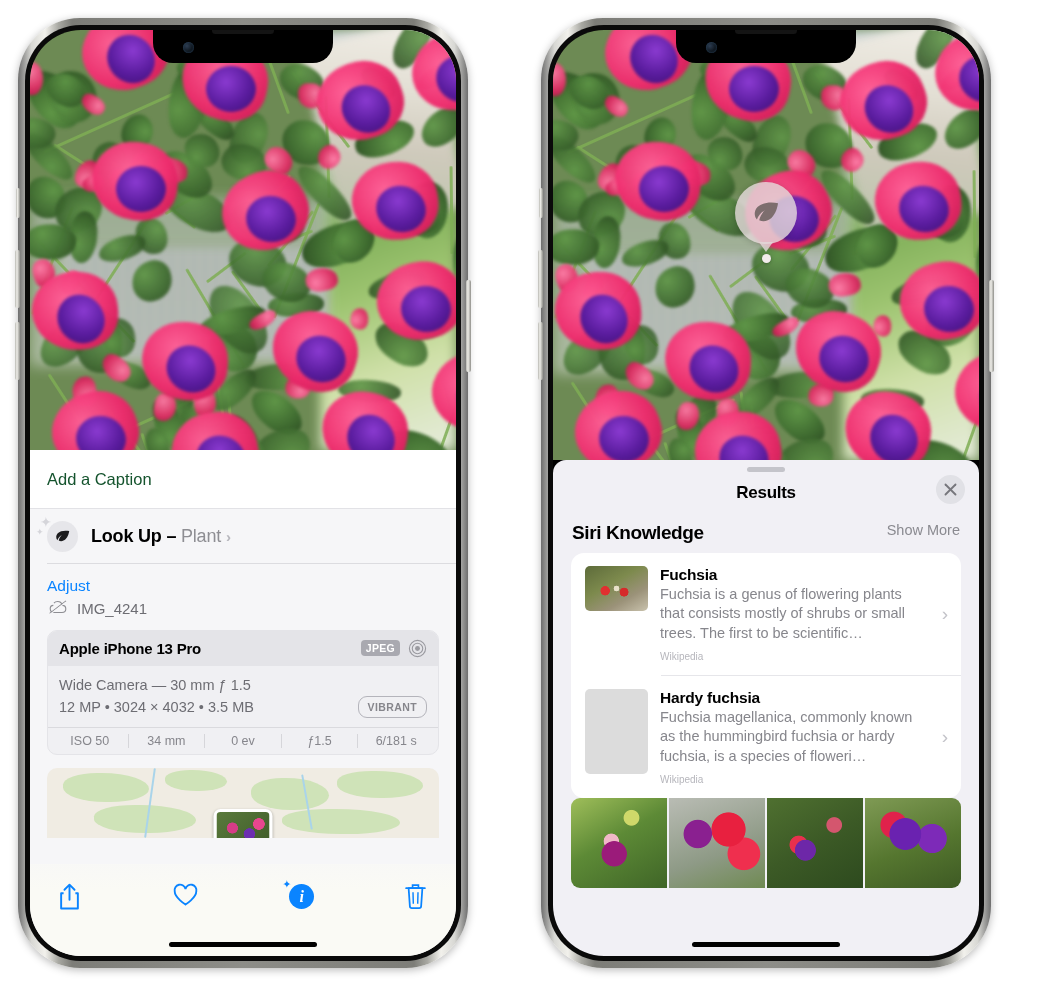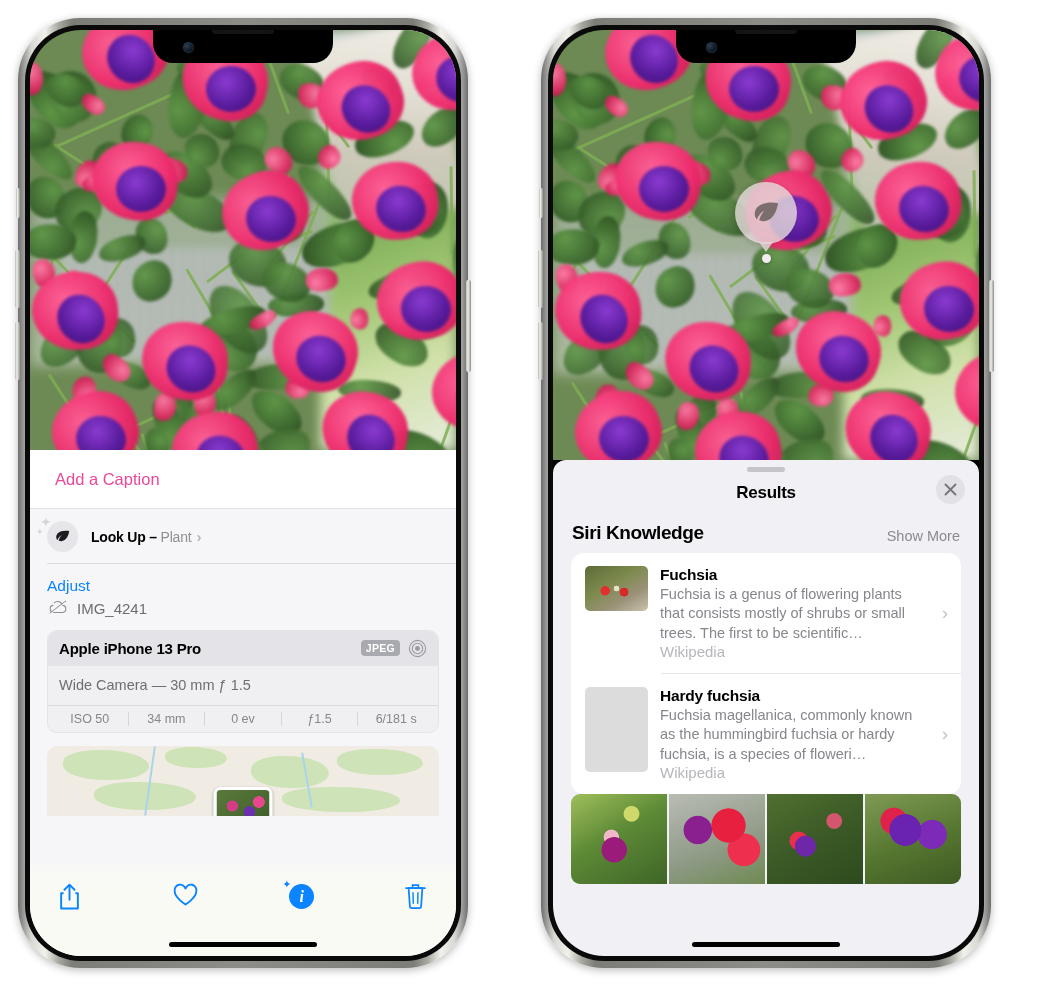--- a/index.html
+++ b/index.html
@@ -55,30 +55,30 @@
   .fl-purp{background:radial-gradient(circle at 40% 35%,#8a3ad0 0%,#5a1c9e 55%,#3b0f72 100%);
       border-radius:50%;}
   .bud{background:radial-gradient(circle at 40% 30%,#ff7aa5 0%,#e23369 60%,#b51347 100%);
       border-radius:50% 50% 60% 40%;}
   .stem{position:absolute;background:#7fae55;opacity:.85;border-radius:2px;filter:blur(.6px);}
 
   
   .sheet{position:absolute;left:0;right:0;bottom:0;background:#f6f6f8;}
   .caption-row{height:58px;background:#ffffff;display:flex;align-items:center;
        padding:0 17px;border-bottom:.5px solid #e2e2e6;}
-  .caption-ph{font-size:16.5px;color:#ec4899;margin-left:8px;}
+  .caption-ph{font-size:16.5px;color:#14532d;}
 
   .lookup-row{display:flex;align-items:center;padding:12px 17px 11px 17px;}
   .leaf-badge{position:relative;width:31px;height:31px;border-radius:50%;background:#e6e6ea;
        display:flex;align-items:center;justify-content:center;flex:none;margin-right:13px;}
   .leaf-badge svg{width:19px;height:19px;}
   .spark{position:absolute;color:#d5d5da;font-size:12px;line-height:1;}
   .sp1{left:-7px;top:-6px;font-size:14px;}
   .sp2{left:-11px;top:7px;font-size:9px;}
-  .lookup-text{font-size:14px;color:#000;font-weight:700;letter-spacing:-.2px;}
+  .lookup-text{font-size:18px;color:#000;font-weight:700;letter-spacing:-.2px;}
   .lookup-text .sub{font-weight:400;color:#8e8e93;}
   .chev{color:#b7b7bd;font-size:15px;margin-left:5px;font-weight:600;}
 
   .hairline{height:.5px;background:#dcdce0;margin-left:17px;}
 
   .date-row{display:flex;justify-content:space-between;align-items:baseline;
        padding:13px 17px 0 17px;}
   .date-txt{font-size:15.5px;font-weight:700;color:#000;letter-spacing:-.2px;}
   .adjust{font-size:15.5px;color:#0a84ff;}
   .file-row{display:flex;align-items:center;padding:4px 17px 11px 17px;gap:8px;}
@@ -147,21 +147,21 @@
   .results{position:absolute;left:0;right:0;bottom:0;background:#f1f0f5;
        border-radius:13px 13px 0 0;}
   .grabber{width:38px;height:5px;border-radius:3px;background:#c4c4ca;
        margin:7px auto 0 auto;}
   .res-head{position:relative;height:42px;display:flex;align-items:center;justify-content:center;}
   .res-title{font-size:17px;font-weight:700;color:#000;letter-spacing:-.3px;}
   .close-btn{position:absolute;right:14px;top:3px;width:29px;height:29px;border-radius:50%;
        background:#e1e1e6;display:flex;align-items:center;justify-content:center;}
   .close-btn svg{width:13px;height:13px;}
 
-  .sec-head{display:flex;justify-content:space-between;align-items:flex-end;
+  .sec-head{display:flex;justify-content:space-between;align-items:flex-start;
        padding:8px 19px 9px 19px;}
   .sec-title{font-size:19px;font-weight:700;color:#000;letter-spacing:-.4px;}
   .show-more{font-size:14.5px;color:#8a8a90;}
 
   .card{margin:0 18px;background:#fff;border-radius:13px;overflow:hidden;}
   .know-row{display:flex;padding:13px 13px 13px 14px;gap:12px;align-items:flex-start;}
   .thumb{flex:none;border-radius:5px;overflow:hidden;background:#dcdcdc;}
   .thumb.t1{width:63px;height:45px;
      background:radial-gradient(circle at 32% 55%,#e03030 0 9%,transparent 10%),
                 radial-gradient(circle at 50% 50%,#e8e0c8 0 7%,transparent 8%),
@@ -171,21 +171,21 @@
      background:radial-gradient(ellipse at 42% 52%,#d8352f 0 13% 0,transparent 14%),
                 radial-gradient(ellipse at 55% 60%,#cf3029 0 10%,transparent 11%),
                 radial-gradient(ellipse at 30% 28%,#4f7a33 0 16%,transparent 17%),
                 radial-gradient(ellipse at 68% 30%,#4c7531 0 14%,transparent 15%),
                 radial-gradient(ellipse at 38% 80%,#4a7430 0 13%,transparent 14%),
                 linear-gradient(180deg,#e9e9e7,#dcdcda);}
   .know-txt{flex:1;min-width:0;}
   .know-title{font-size:15.5px;font-weight:700;color:#000;letter-spacing:-.2px;
        margin-bottom:1px;}
   .know-desc{font-size:14.5px;color:#86868c;line-height:1.34;}
-  .know-src{font-size:15px;color:#b6b6bc;margin-top:0;}
+  .know-src{font-size:10px;color:#b6b6bc;margin-top:8px;}
   .know-chev{flex:none;align-self:center;color:#c3c3c9;font-size:19px;font-weight:300;}
   .card-div{height:.5px;background:#e6e6ea;margin-left:90px;}
 
   .web-strip{display:flex;gap:2px;margin:0 18px;border-radius:9px;overflow:hidden;}
   .web-strip div{flex:1;height:90px;}
   .w1{background:radial-gradient(circle at 45% 62%,#9b1b7a 0 16%,transparent 17%),
        radial-gradient(circle at 42% 48%,#f0b8c8 0 10%,transparent 11%),
        radial-gradient(circle at 63% 22%,#cfd86a 0 8%,transparent 9%),
        linear-gradient(150deg,#9fbe5a 0%,#5d8a36 45%,#3f6527 100%);}
   .w2{background:radial-gradient(circle at 30% 40%,#8a2090 0 16%,transparent 17%),
@@ -414,20 +414,24 @@
                 <svg viewBox="0 0 24 24">
                   <circle cx="12" cy="12" r="10.2" fill="none" stroke="#9a9aa0" stroke-width="1.4"></circle>
                   <circle cx="12" cy="12" r="6.6" fill="none" stroke="#9a9aa0" stroke-width="1.4"></circle>
                   <circle cx="12" cy="12" r="3.1" fill="#9a9aa0"></circle>
                 </svg>
               </span>
             </span>
           </div>
           <div class="meta-body">
             <div class="meta-line">Wide Camera — 30 mm ƒ 1.5</div>
+            <div class="meta-line meta-line2">
+              <span>12 MP • 3024 × 4032 • 3.5 MB</span>
+              <span class="vibrant">VIBRANT</span>
+            </div>
           </div>
           <div class="meta-foot" id="exif-row">
               <div>ISO 50</div>
               <div>34 mm</div>
               <div>0 ev</div>
               <div>ƒ1.5</div>
               <div>6/181 s</div>
             </div>
         </div>
 

